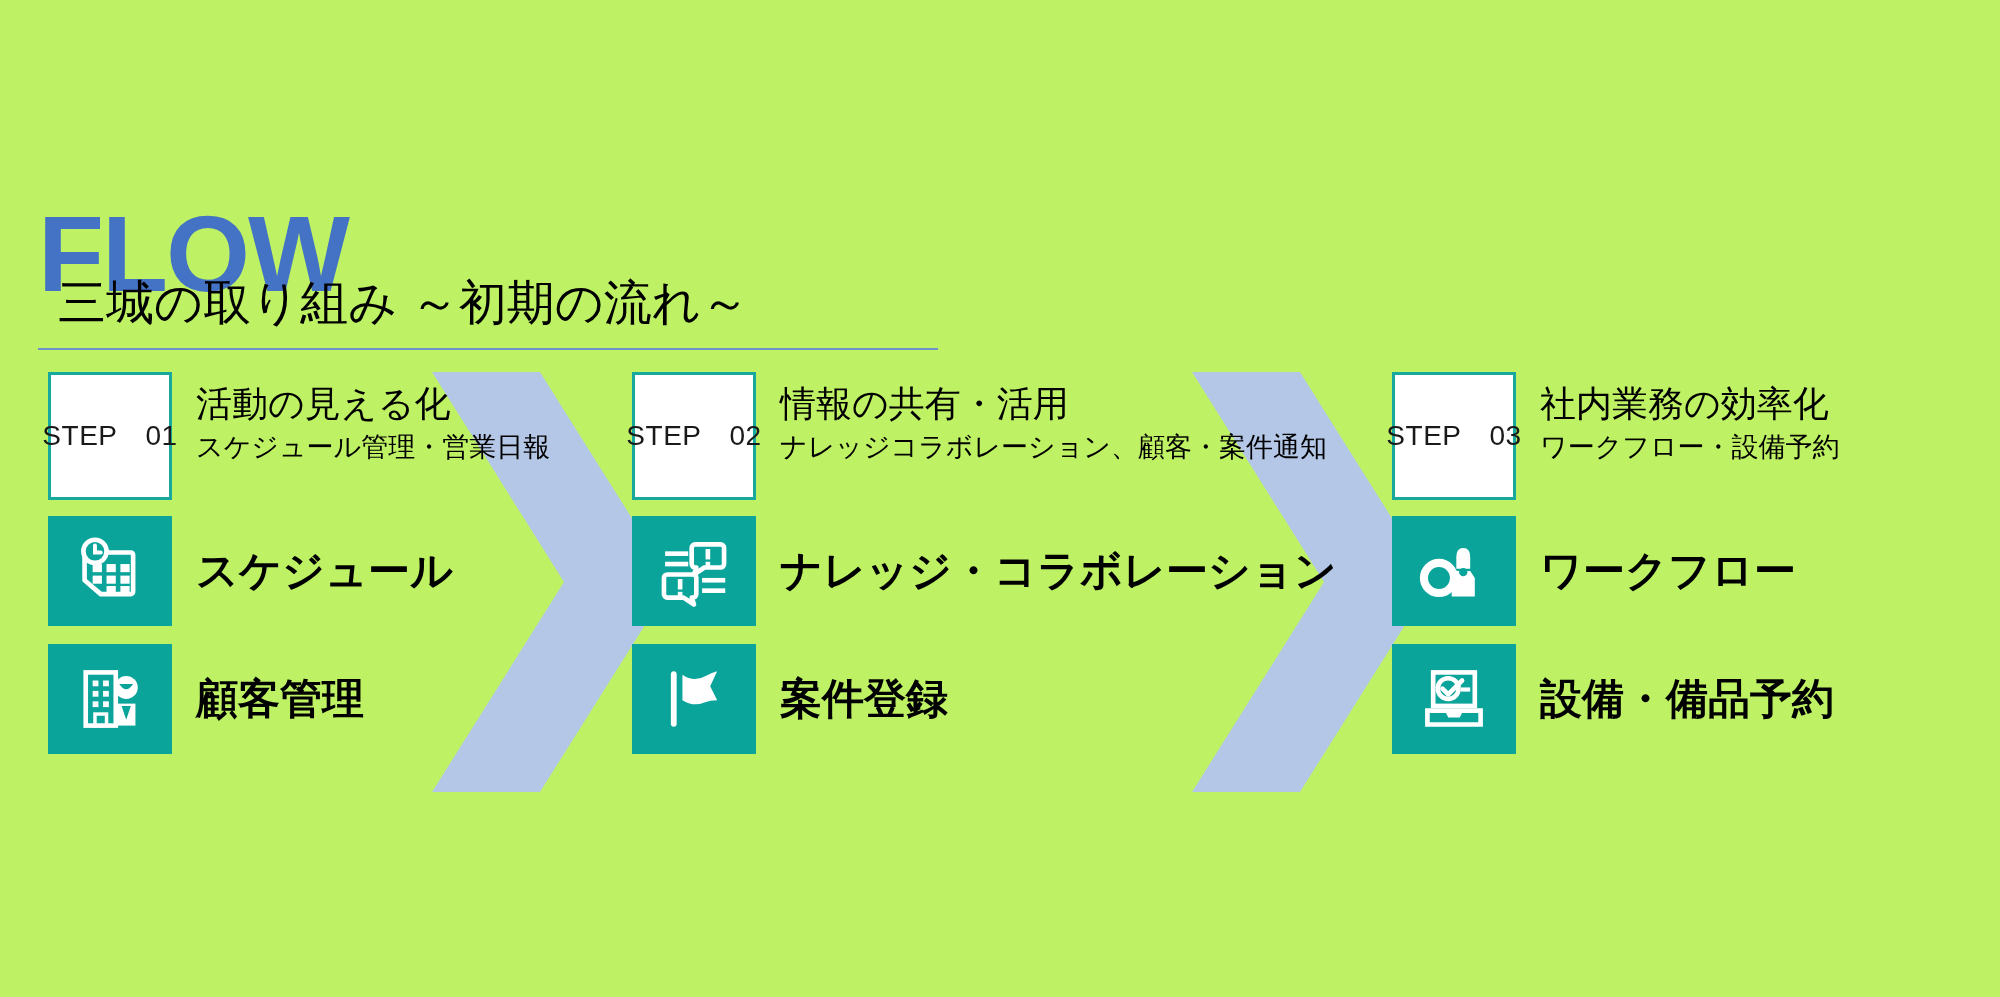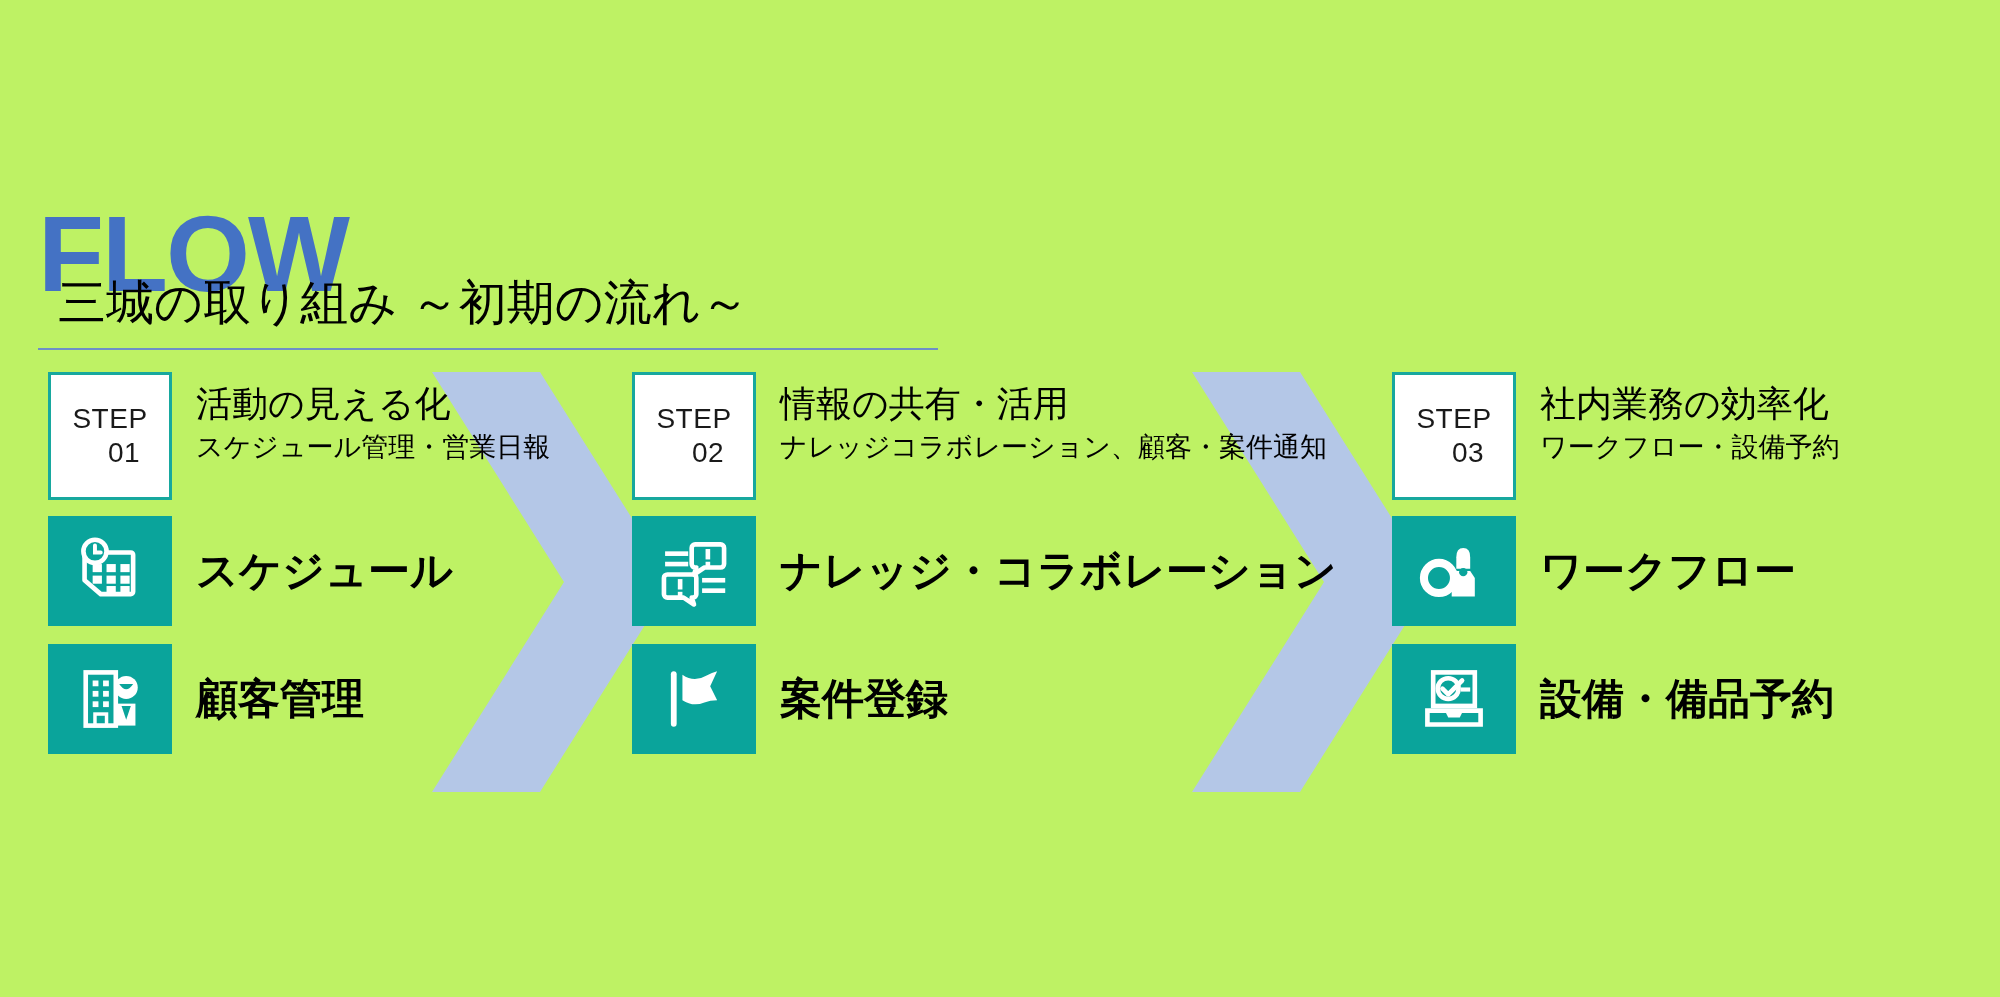--- a/index.html
+++ b/index.html
@@ -95,21 +95,21 @@
   .step-badge {
     position: absolute;
     left: 0;
     top: 0;
     width: 124px;
     height: 128px;
     box-sizing: border-box;
     border: 3px solid #17A89E;
     background: #ffffff;
     display: flex;
-    flex-direction: column;
+    flex-direction: row;
     align-items: center;
     justify-content: center;
     z-index: 4;
   }
   .step-badge-word {
     font-size: 28px;
     line-height: 34px;
     color: #1a1a1a;
     letter-spacing: 0.5px;
     font-family: "Liberation Sans", "DejaVu Sans", sans-serif;

